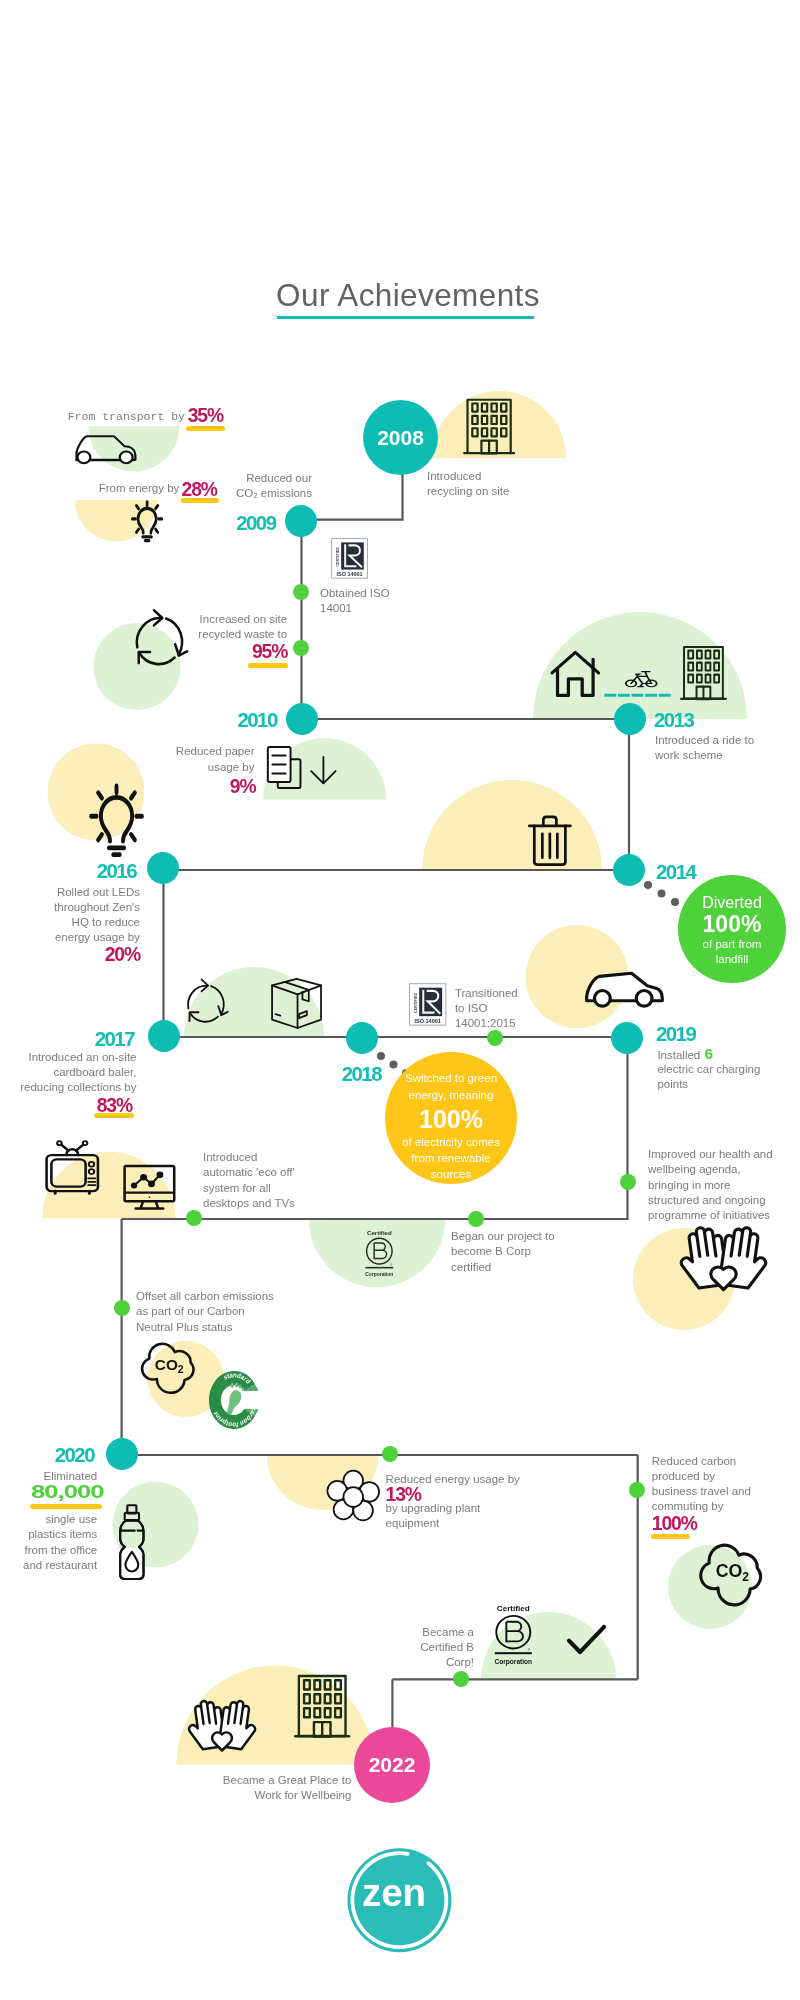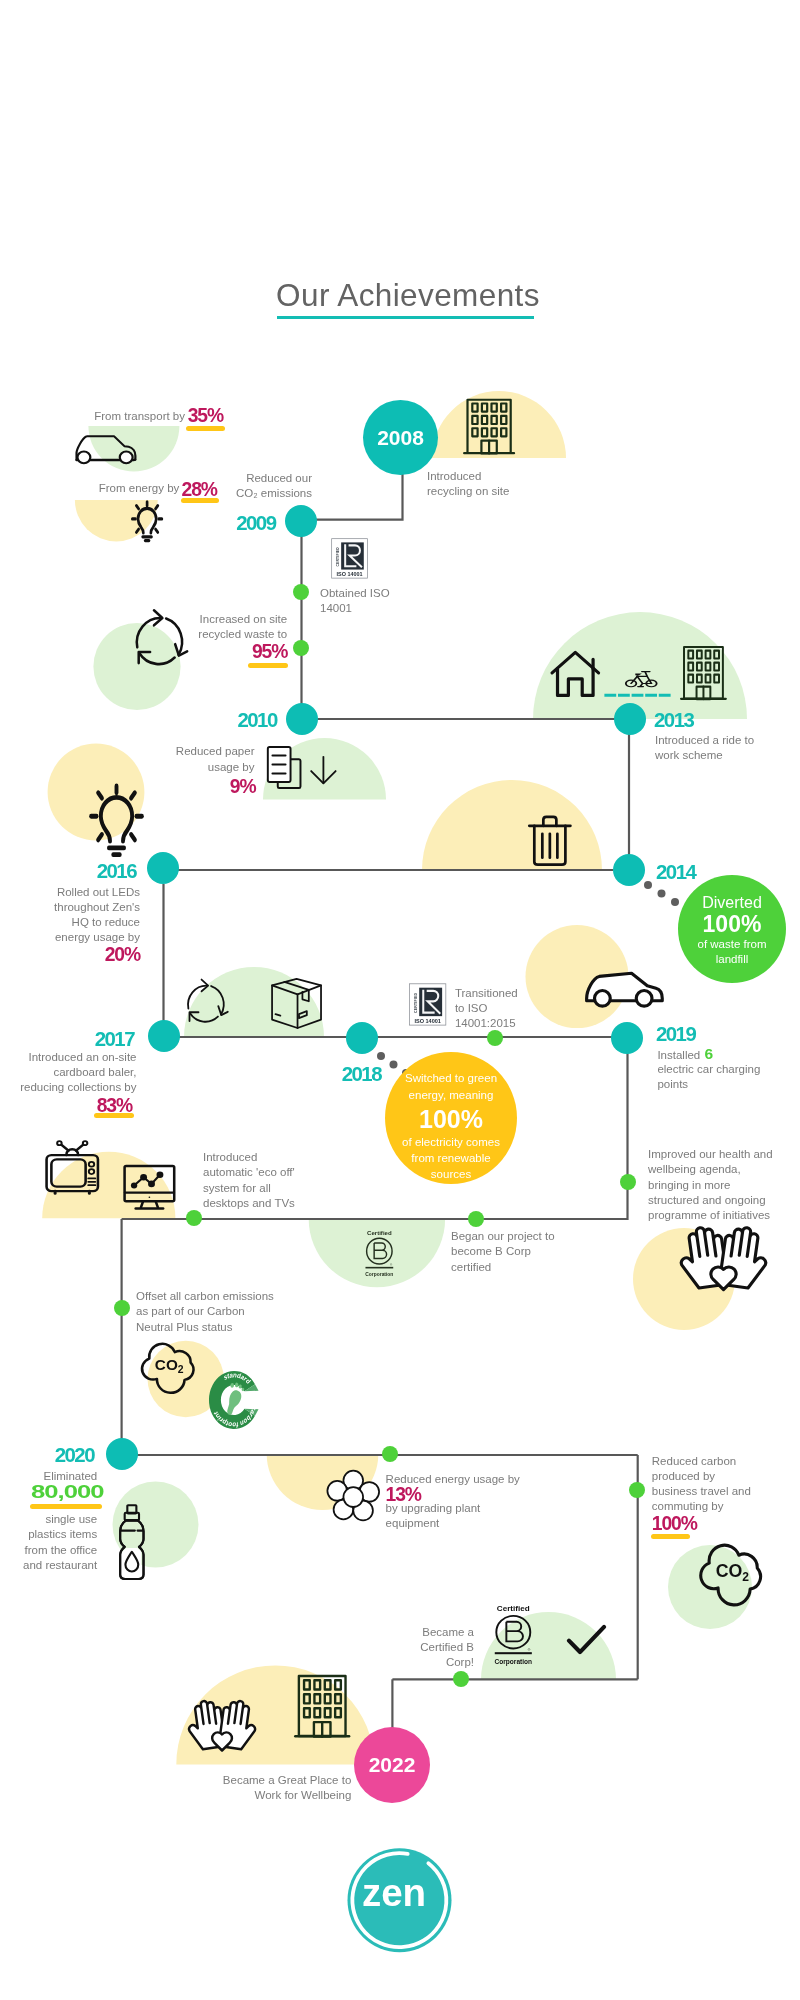--- a/index.html
+++ b/index.html
@@ -74,21 +74,21 @@
       <circle cx="675" cy="902" r="4"></circle>
         <circle cx="688.5" cy="910.5" r="4"></circle>
       <circle cx="702" cy="919" r="4"></circle>
       <circle cx="381" cy="1056" r="4"></circle>
         <circle cx="393.5" cy="1064.5" r="4"></circle>
       <circle cx="406" cy="1073" r="4"></circle>
         <circle cx="418.5" cy="1081.5" r="4"></circle>
     </g>
   </svg>
 
-  <div class="tx r" style="left:60px;top:409px;width:125px;">From transport by</div>
+  <div class="tx r" style="left:60px;top:409px;width:125px;font-family:Liberation Mono, monospace;">From transport by</div>
   <div class="st" style="position:absolute;left:187.7px;top:405px;">35%</div>
   <div class="ubar" style="left:186.2px;top:426.2px;width:38.9px;"></div>
 
   <div class="tx r" style="left:60px;top:481px;width:119.3px;">From energy by</div>
   <div class="st" style="position:absolute;left:181.6px;top:479px;">28%</div>
   <div class="ubar" style="left:181.1px;top:498.2px;width:37.6px;"></div>
 
   <div class="tx r" style="left:192px;top:471px;width:120px;">Reduced our
 CO₂ emissions</div>
   <div class="yr r" style="left:185px;top:512.5px;width:90.5px;">2009</div>
@@ -117,21 +117,21 @@
   <div class="node" style="left:614px;top:703px;width:32px;height:32px;"></div>
   <div class="yr" style="left:654px;top:710px;">2013</div>
   <div class="tx" style="left:655px;top:733px;width:160px;">Introduced a ride to
 work scheme</div>
 
   <div class="node" style="left:613px;top:854px;width:32px;height:32px;"></div>
   <div class="yr" style="left:656px;top:862px;">2014</div>
   <div class="bigc" style="left:678px;top:875px;width:108px;height:108px;background:#4ed13a;padding-top:20px;">
     <div class="bl1" style="font-size:16px;line-height:16px;">Diverted</div>
     <div class="bl2" style="font-size:23px;font-weight:bold;line-height:26px;">100%</div>
-    <div class="bl1" style="font-size:11.5px;line-height:15px;">of waste from</div>
+    <div class="bl1" style="font-size:11.5px;line-height:15px;">of part from</div>
     <div class="bl1" style="font-size:11.5px;line-height:15px;">landfill</div>
   </div>
 
   <div class="yr r" style="left:55px;top:861px;width:81px;">2016</div>
   <div class="node" style="left:147px;top:852px;width:32px;height:32px;"></div>
   <div class="tx r" style="left:20px;top:884.5px;width:120px;">Rolled out LEDs
 throughout Zen's
 HQ to reduce
 energy usage by</div>
   <div class="st" style="position:absolute;left:98px;top:943.5px;text-align:right;width:42px;">20%</div>

